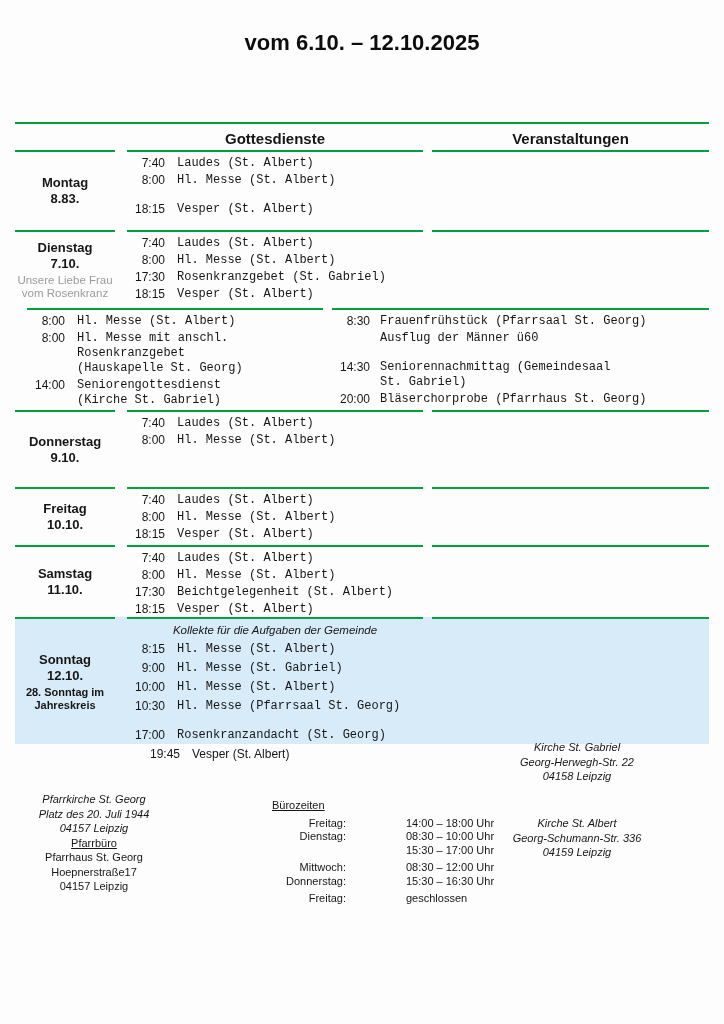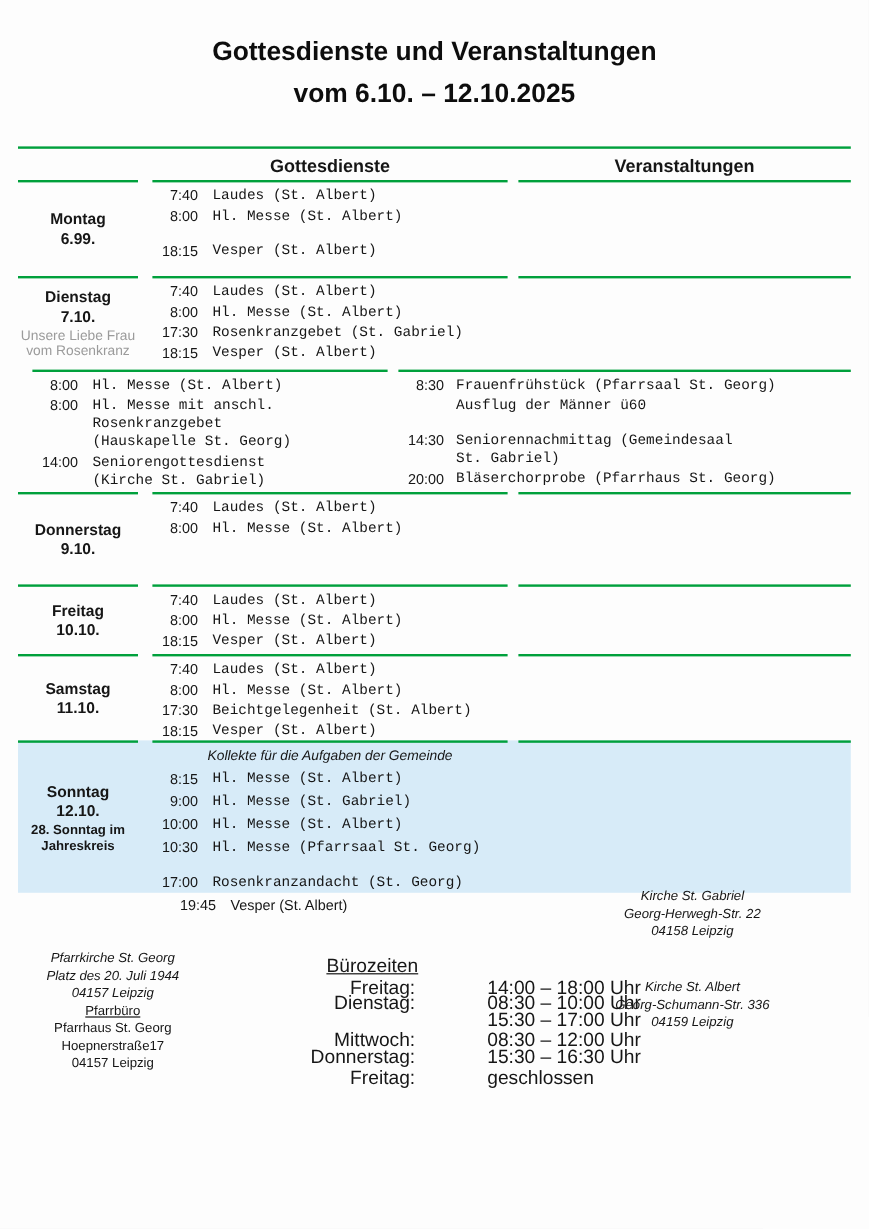--- a/index.html
+++ b/index.html
@@ -53,50 +53,49 @@
   .post-row .desc{margin-left:12px;}
 
   
   .addr{position:absolute;text-align:center;font-size:11px;line-height:14.5px;}
   .addr .it{font-style:italic;}
   .addr-georg{left:28px;top:792px;width:132px;}
   .addr .office-title{text-decoration:underline;}
   .addr-gabriel{left:468px;top:740px;width:218px;font-style:italic;}
   .addr-albert{left:468px;top:816px;width:218px;font-style:italic;}
 
-  .hours{position:absolute;left:258px;top:799px;font-size:16px;line-height:13.5px;}
+  .hours{position:absolute;left:258px;top:799px;font-size:11px;line-height:13.5px;}
   .hours-title{text-decoration:underline;padding-left:14px;margin-bottom:4px;}
   .hrow{display:flex;}
   .hrow.gap{margin-top:4px;}
   .hrow .hday{flex:none;width:88px;text-align:right;}
   .hrow .htime{margin-left:60px;white-space:pre;}
 </style>
 </head>
 <body>
 
 <div class="page">
 
   <div class="titles">
-    <h1>Gottesdienste und Veranstaltungen</h1>
     <h1>vom 6.10. – 12.10.2025</h1>
   </div>
 
   <div class="table">
     <div class="row header-row">
       <div class="cell day"></div>
       <div class="colgap"></div>
       <div class="cell services">Gottesdienste</div>
       <div class="colgap g2"></div>
       <div class="cell events">Veranstaltungen</div>
     </div>
     <div id="days">
         <div class="row day-row day-montag">
           <div class="cell day">
             <div class="day-name">Montag</div>
-            <div class="day-date">6.99.</div>
+            <div class="day-date">8.83.</div>
           </div>
           <div class="colgap"></div>
           <div class="cell services">
             <div class="srow">
               <span class="time">7:40</span>
               <span class="desc">Laudes (St. Albert)</span>
             </div>
             <div class="srow">
               <span class="time">8:00</span>
               <span class="desc">Hl. Messe (St. Albert)</span>

